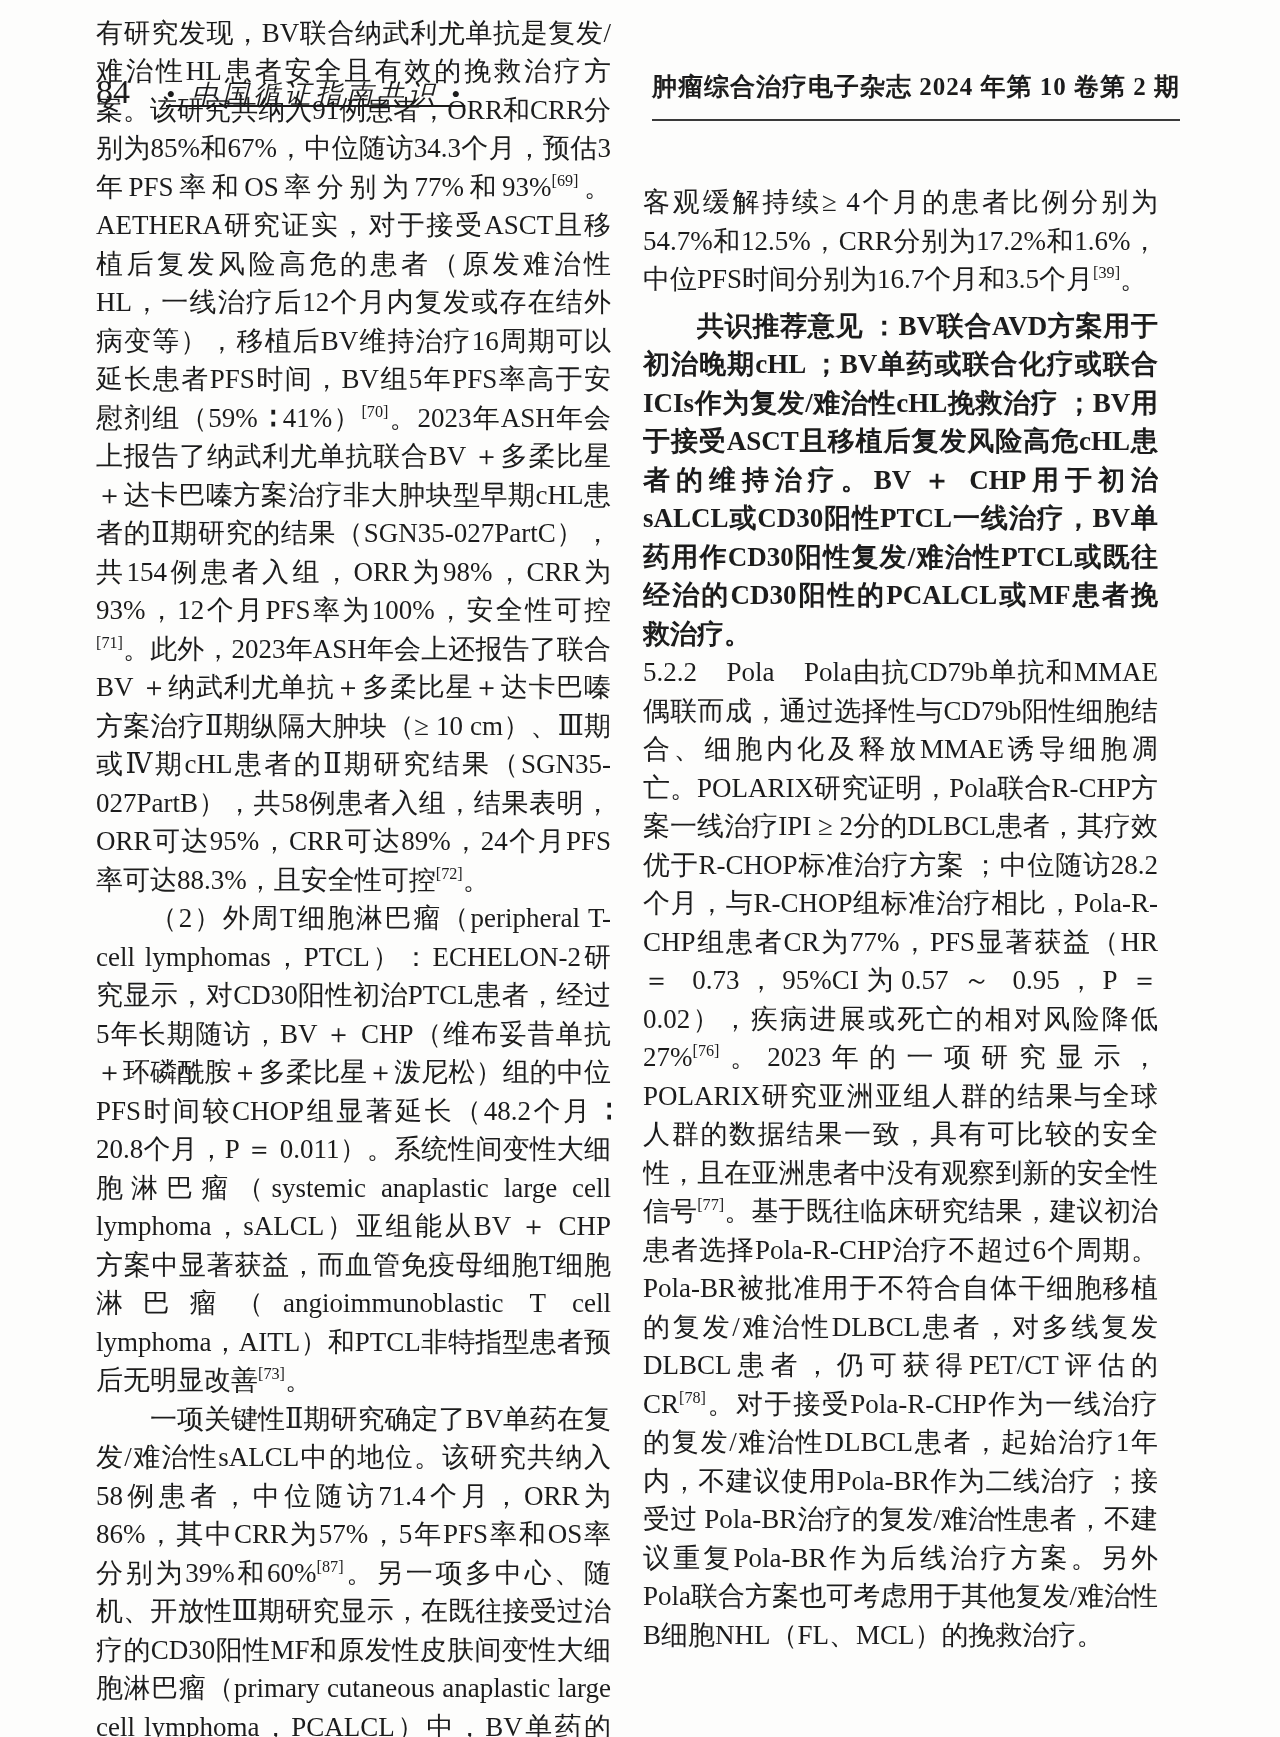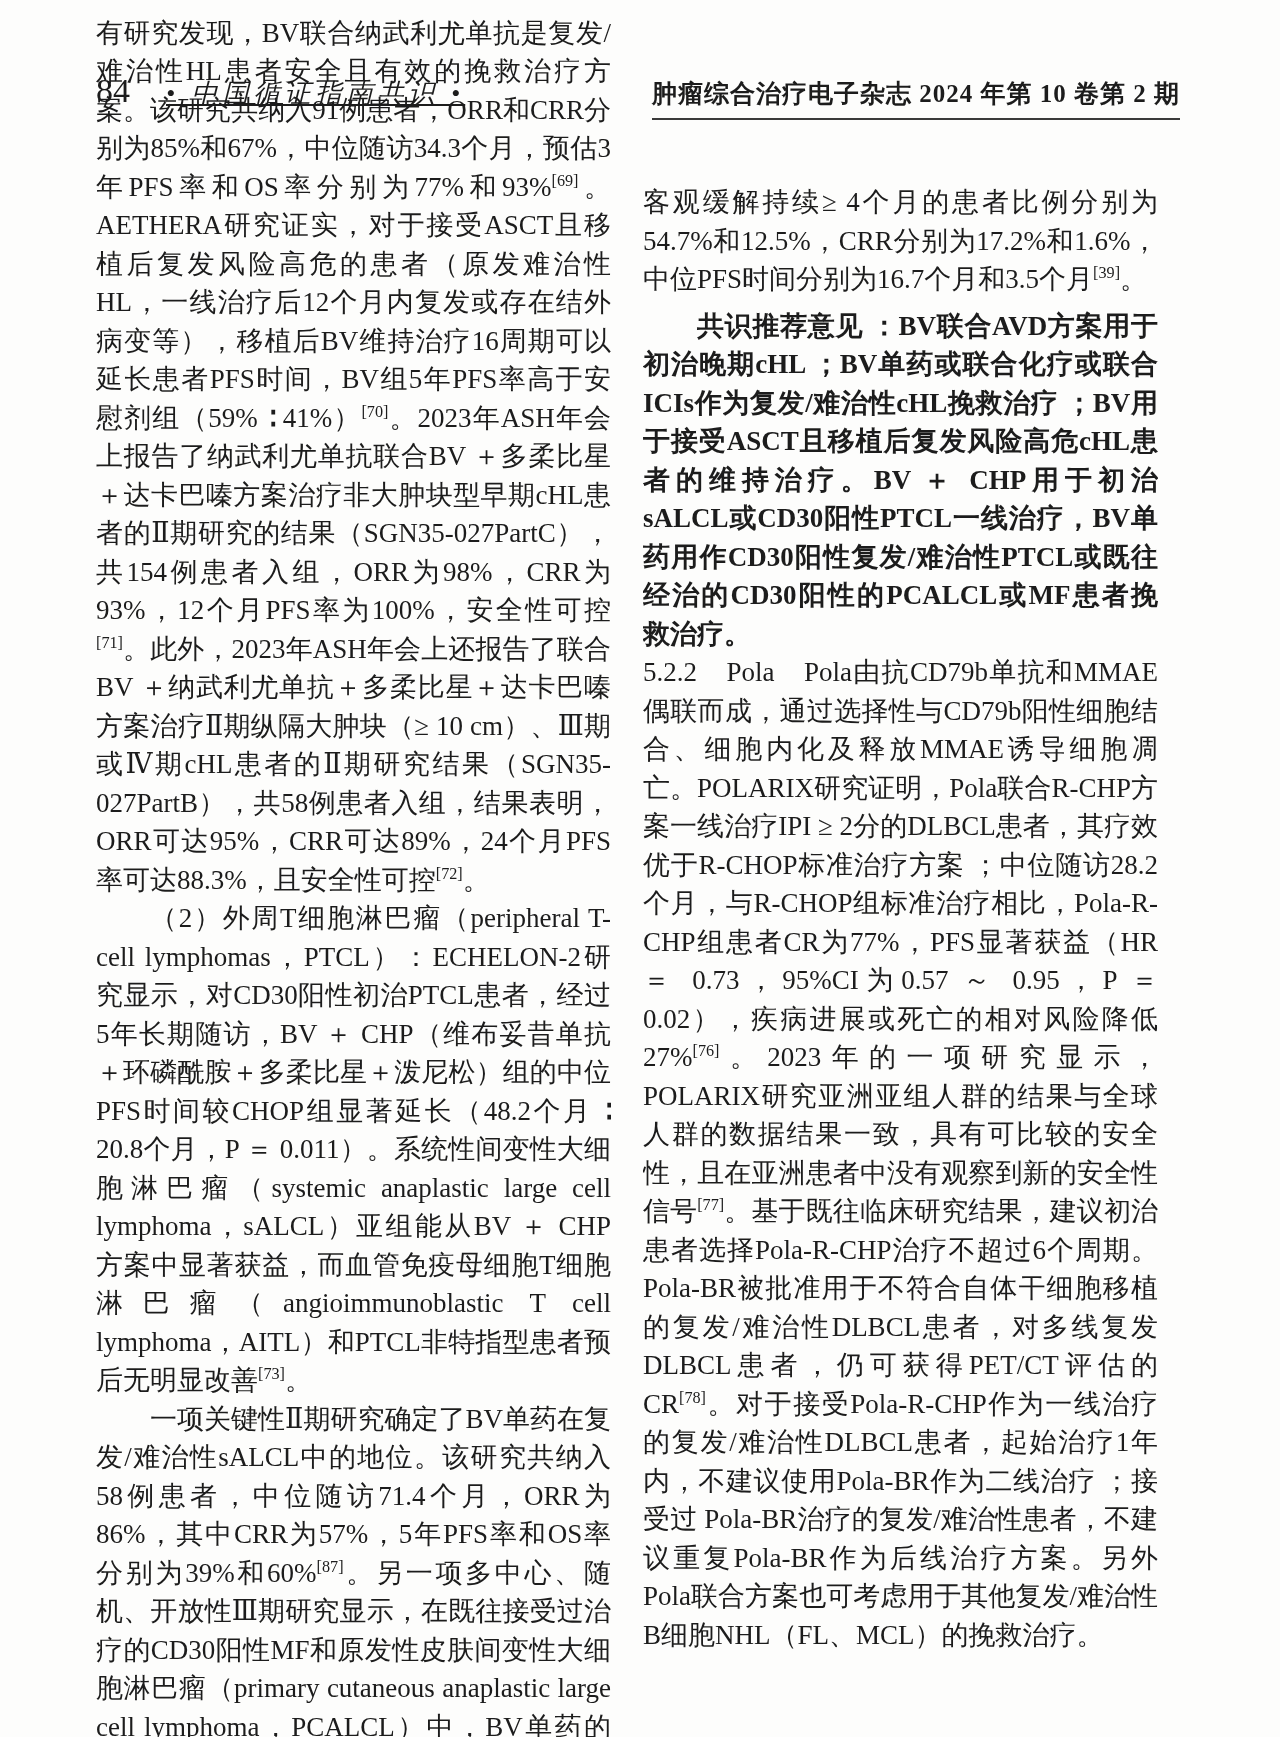--- a/index.html
+++ b/index.html
@@ -19,21 +19,21 @@
   }
   .runhead-left{display:flex;align-items:baseline;gap:36px;padding-bottom:12px;}
   .page-num{font-size:34px;line-height:1;}
   .section-label{
     font-size:26px;line-height:1;letter-spacing:5px;
     font-style:italic;
     text-decoration:underline;
   }
   .journal-title{
     font-size:25px;line-height:1;font-weight:700;
-    padding-bottom:12px;border-bottom:2px solid #3a3a3a;
+    padding-bottom:20px;border-bottom:2px solid #3a3a3a;
     letter-spacing:1px;
   }
   
   .columns{
     position:absolute;top:140px;left:96px;right:98px;bottom:40px;
     display:flex;gap:32px;align-items:center;
   }
   .col{
     width:515px;flex:0 0 515px;
     font-size:27px;line-height:38.5px;

